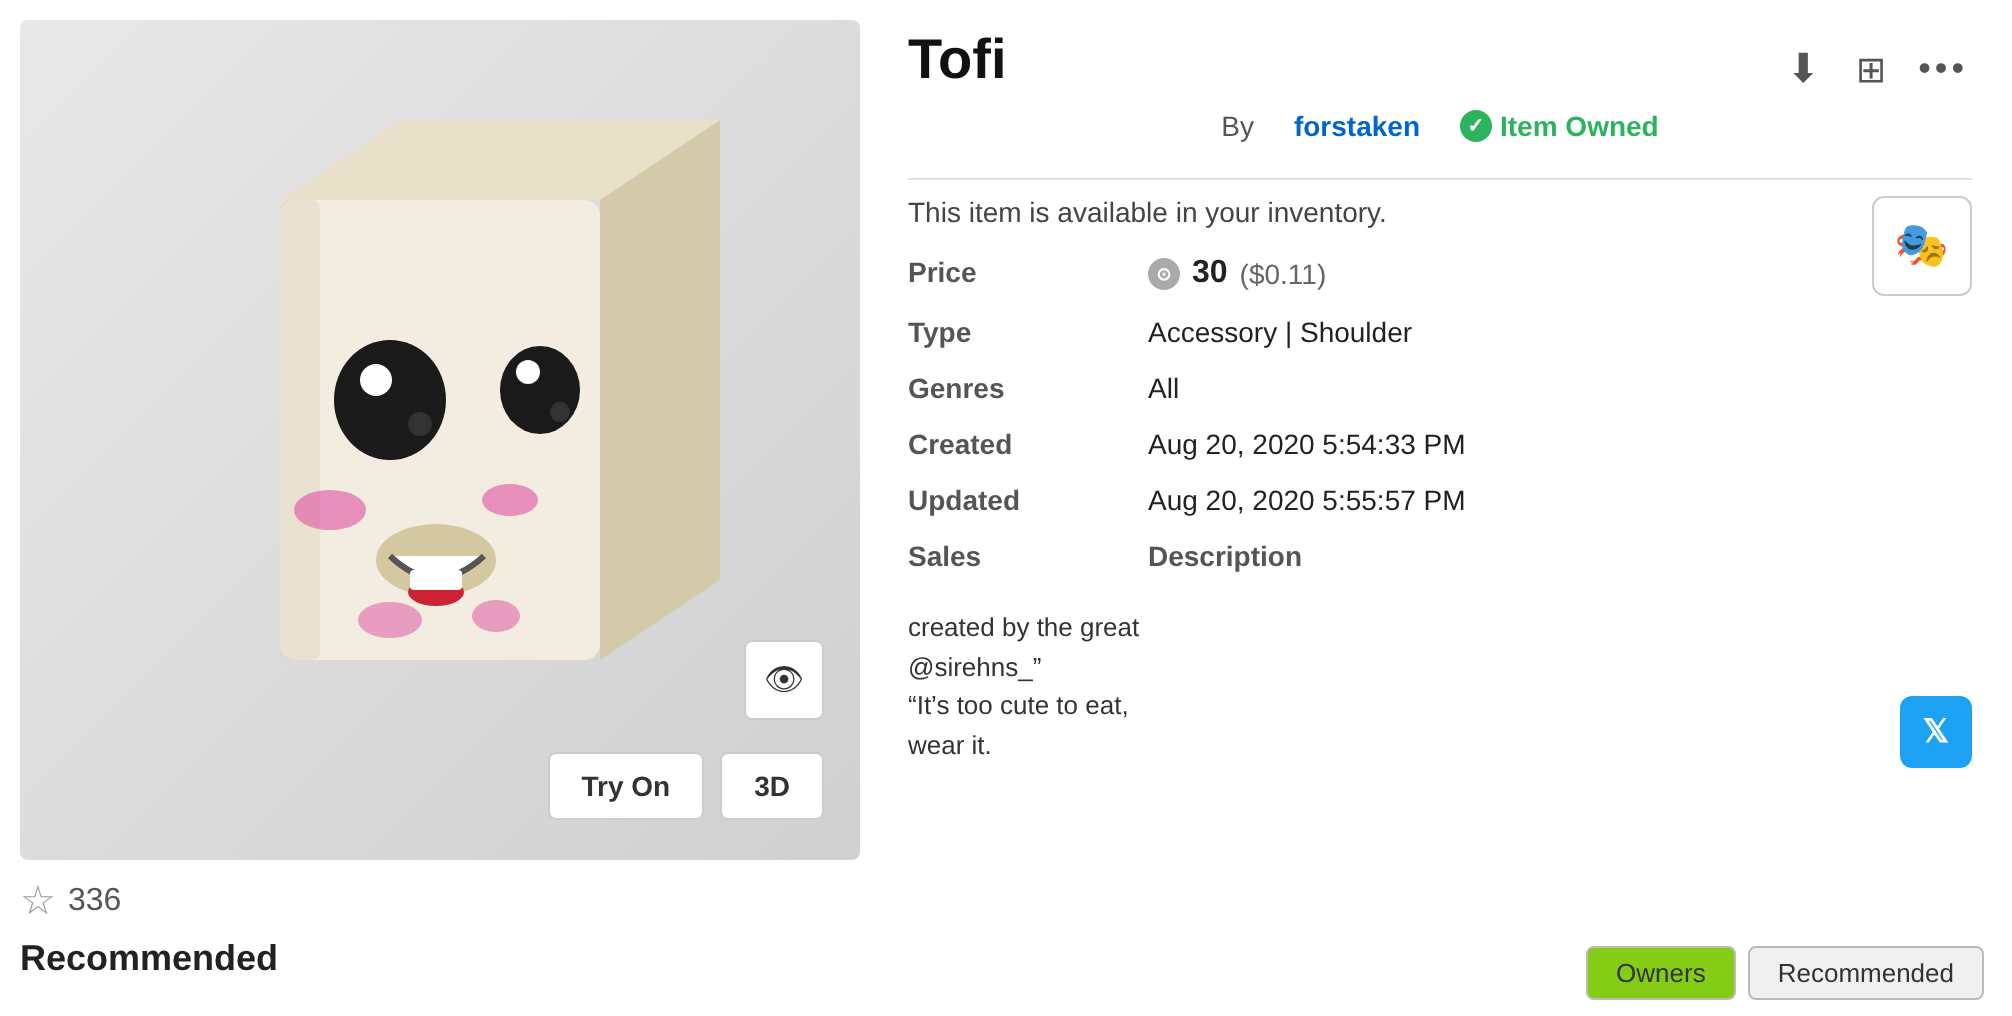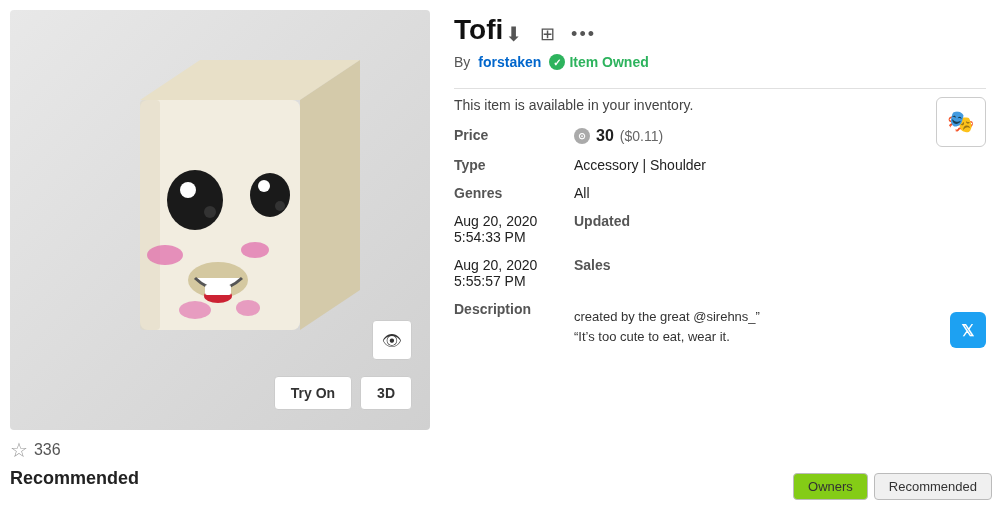--- a/index.html
+++ b/index.html
@@ -104,20 +104,21 @@
       flex: 1;
       padding: 14px 20px 14px 14px;
       display: flex;
       flex-direction: column;
       border-left: none;
     }
 
     .item-title-row {
       display: flex;
       align-items: flex-start;
+      justify-content: space-between;
       margin-bottom: 6px;
     }
 
     .item-title {
       font-size: 28px;
       font-weight: 700;
       color: #111;
     }
 
     .title-actions {
@@ -132,23 +133,24 @@
       border: none;
       cursor: pointer;
       color: #555;
       font-size: 18px;
       padding: 2px;
     }
 
     .author-row {
       display: flex;
       align-items: center;
-      gap: 8px;
+      gap: 20px;
       margin-bottom: 10px;
       font-size: 14px;
+      justify-content: center;
     }
 
     .author-link {
       color: #0066cc;
       text-decoration: none;
       font-weight: 600;
     }
 
     .owned-badge {
       display: flex;
@@ -393,20 +395,21 @@
             <span class="price-number">30</span>
             <span class="price-usd">($0.11)</span>
           </div>
 
           <span class="detail-label">Type</span>
           <span class="detail-value">Accessory | Shoulder</span>
 
           <span class="detail-label">Genres</span>
           <span class="detail-value">All</span>
 
+          <span class="detail-label">Created</span>
           <span class="detail-value">Aug 20, 2020 5:54:33 PM</span>
 
           <span class="detail-label">Updated</span>
           <span class="detail-value">Aug 20, 2020 5:55:57 PM</span>
 
           <span class="detail-label">Sales</span>
 
           <span class="detail-label">Description</span>
           <div class="detail-value">
             <div class="desc-text" style="margin-top:6px;">created by the great @sirehns_”</div>

